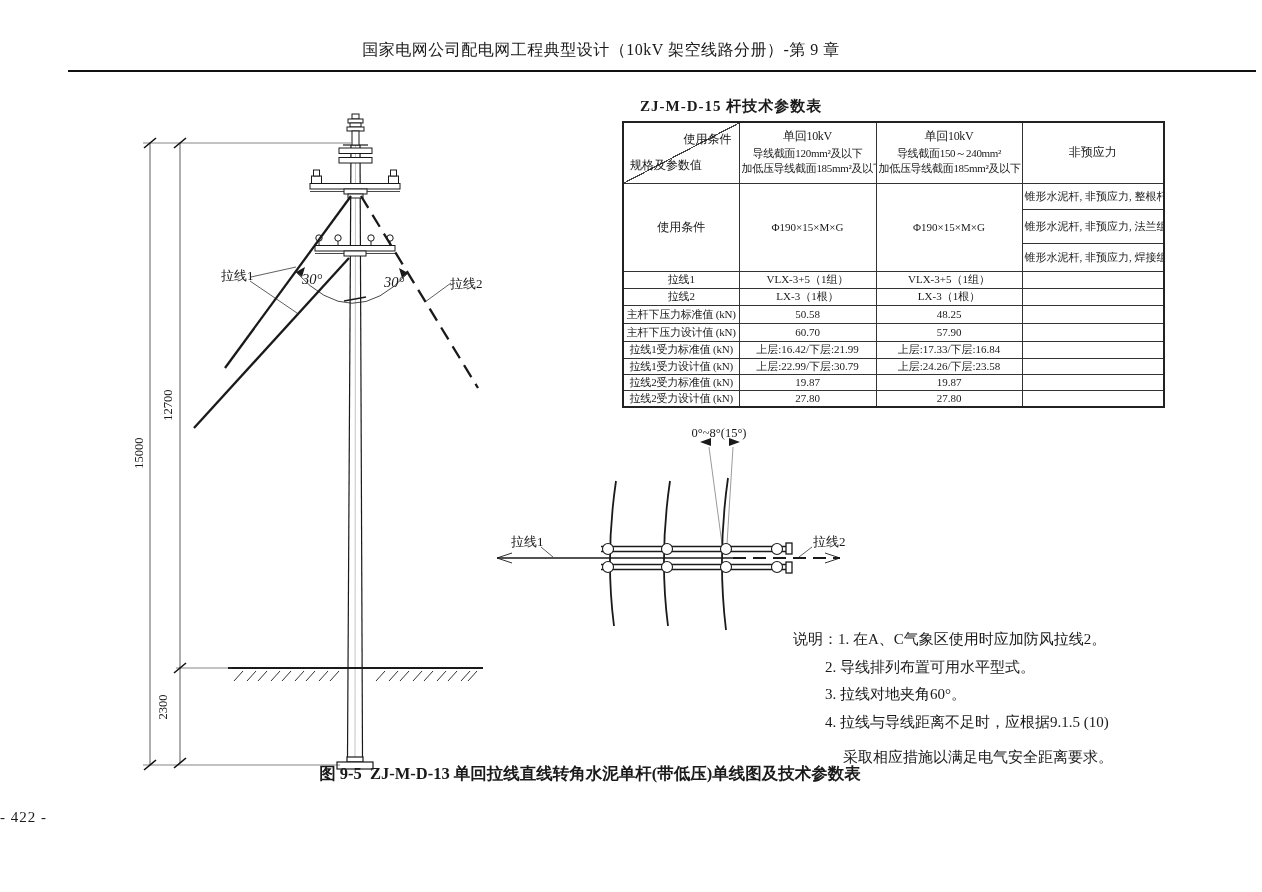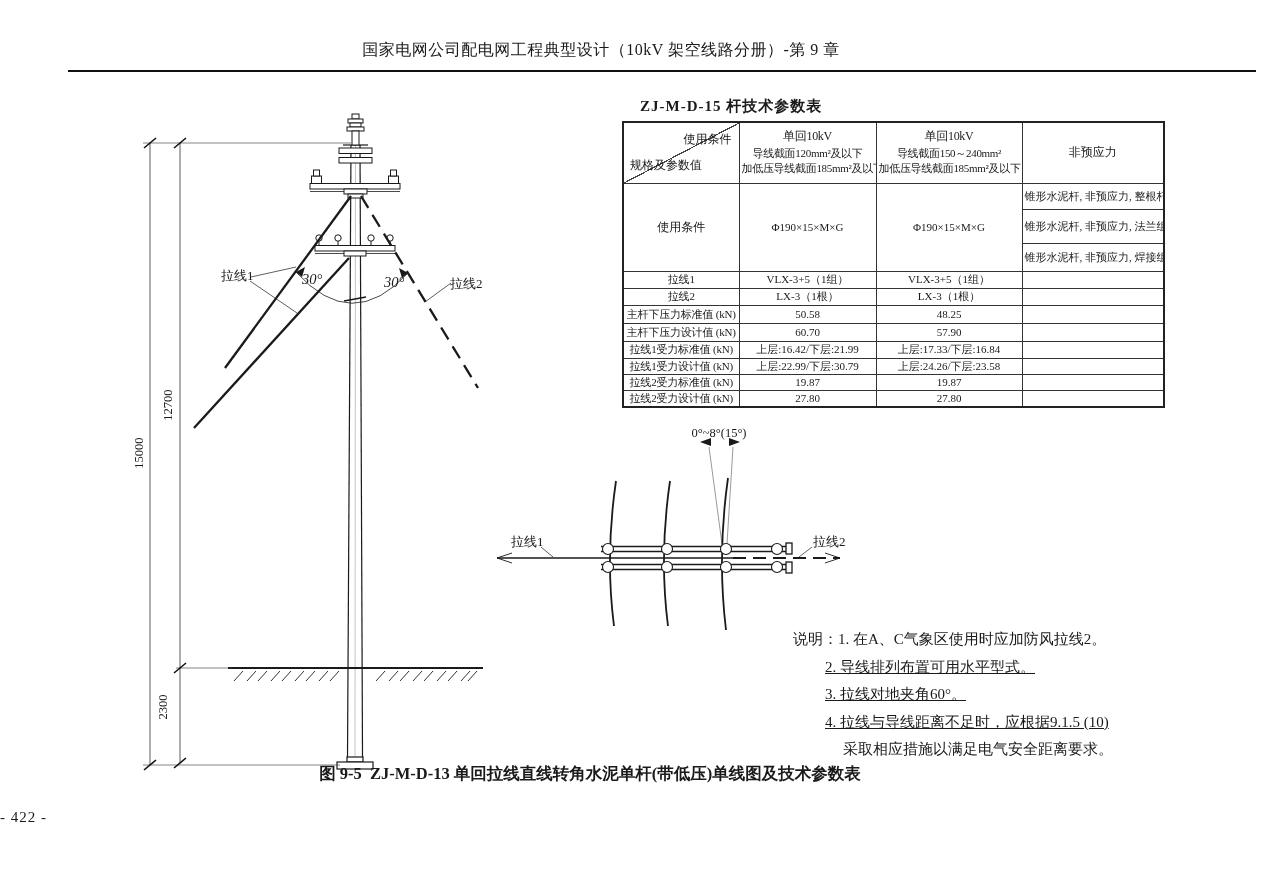--- a/index.html
+++ b/index.html
@@ -20,22 +20,22 @@
   td.hcell{font-size:10.5px;line-height:1.45;letter-spacing:-0.3px;}
   td.hcell .hl1{font-size:12px;}
   td.corner{position:relative;padding:0;
     background:linear-gradient(to bottom right,transparent calc(50% - 0.6px),#444 calc(50% - 0.6px),#444 calc(50% + 0.6px),transparent calc(50% + 0.6px));}
   td.corner .c-top{position:absolute;top:8px;right:7px;font-size:12px;}
   td.corner .c-bot{position:absolute;bottom:9px;left:6px;font-size:12px;}
   td.mat{font-size:10.5px;text-align:left;white-space:normal;line-height:1.3;padding:1px 4px;}
   td.lbl{font-size:10.5px;letter-spacing:-0.2px;}
   
   #notes{left:793px;top:626px;width:380px;font-size:15px;line-height:27.5px;}
-  #notes .cont{padding-left:32px;text-decoration:underline;}
-  #notes .cont2{padding-left:50px;}
+  #notes .cont{padding-left:32px;}
+  #notes .cont2{padding-left:50px;margin-top:8px;}
   
   #figure-caption{left:200px;top:763px;width:780px;text-align:center;font-weight:bold;font-size:16.5px;white-space:pre;}
   #page-number{left:0;top:809px;width:1262px;text-align:left;font-size:15px;letter-spacing:1px;}
   svg text{font-family:"Liberation Serif","DejaVu Serif",serif;}
 </style>
 </head>
 <body>
 
 <div class="abs" id="header-title">国家电网公司配电网工程典型设计（10kV 架空线路分册）-第 9 章</div>
 <div class="abs" id="header-rule"></div>

